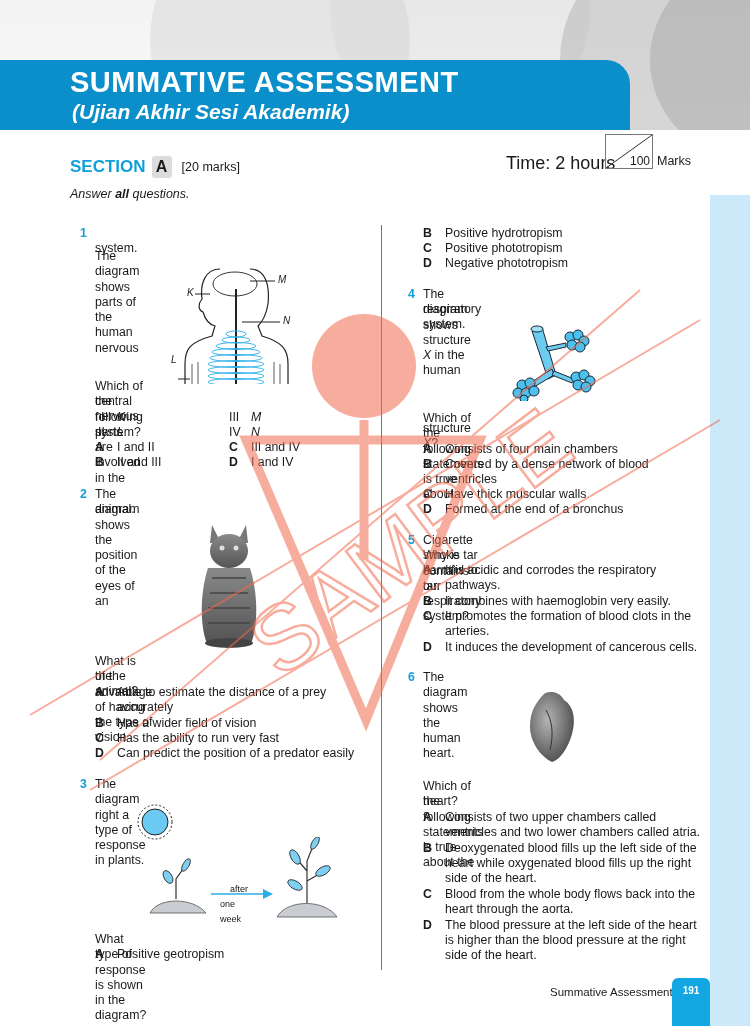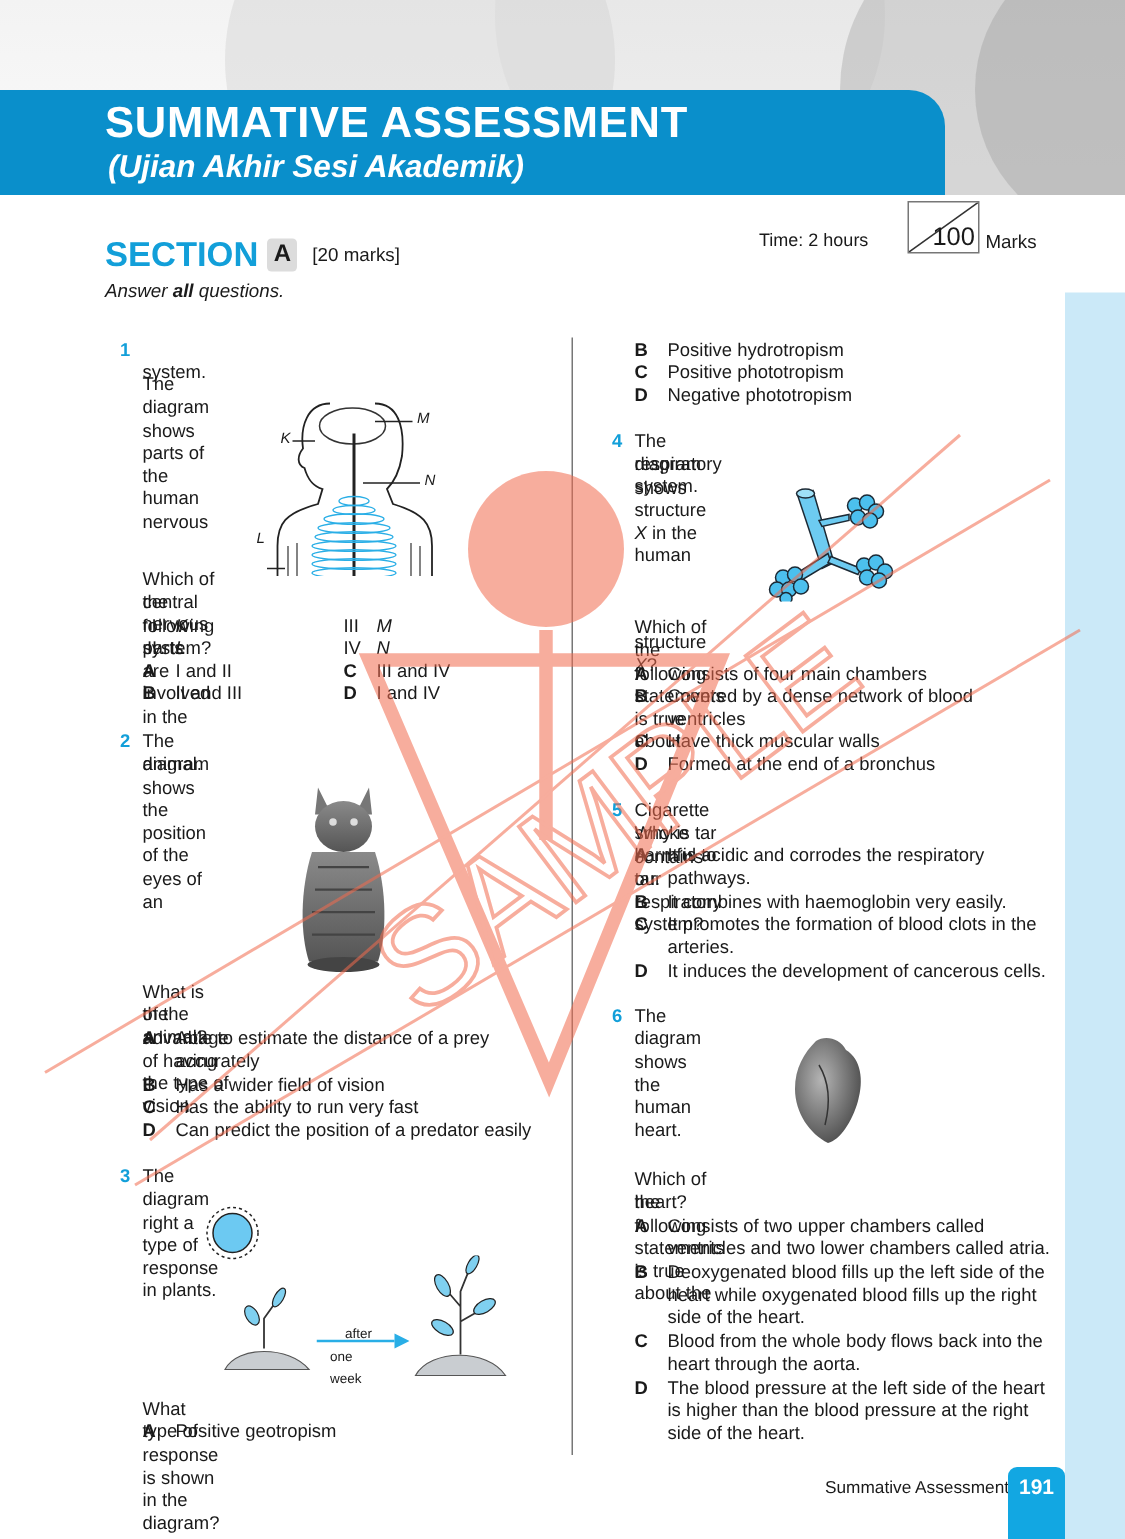--- a/index.html
+++ b/index.html
@@ -7,42 +7,42 @@
          font-family:"Liberation Sans", sans-serif; color:#1a1a1a; }
   .bg-top { position:absolute; left:0; top:0; width:750px; height:130px; overflow:hidden;
             background:linear-gradient(180deg,#f3f3f3 0%,#fafafa 100%); }
   .bg-top .c { position:absolute; border-radius:50%; }
   .side-strip { position:absolute; left:710px; top:195px; width:40px; height:831px; background:#cbe9f8; }
   .banner { position:absolute; left:0; top:60px; width:630px; height:70px; background:#0a8fcb;
             border-top-right-radius:24px; }
   .banner-title { position:absolute; left:70px; top:66px; color:#fff; font-weight:bold; font-size:29px; letter-spacing:0.5px; }
   .banner-sub { position:absolute; left:72px; top:100px; color:#fff; font-weight:bold; font-style:italic; font-size:21px;text-align:right; }
   .section { position:absolute; left:70px; top:156px; display:flex; align-items:center; gap:6px; }
-  .section-word { color:#129fd9; font-weight:bold; font-size:23px; }
+  .section-word { color:#129fd9; font-weight:bold; font-size:17px; }
   .section-letter { display:inline-block; width:20px; height:22px; background:#dcdcdc; border-radius:3px;
                     text-align:center; line-height:22px; font-weight:bold; font-size:16px; }
   .section-marks { font-size:12.5px; margin-left:4px; }
-  .time { position:absolute; left:506px; top:153px; font-size:12px; }
+  .time { position:absolute; left:506px; top:153px; font-size:18px; }
   .markbox { position:absolute; left:605px; top:134px; width:46px; height:33px; border:1px solid #777; }
   .markbox svg { position:absolute; left:0; top:0; }
-  .markbox .num { position:absolute; right:2px; bottom:0px; font-size:17px; }
+  .markbox .num { position:absolute; right:2px; bottom:0px; font-size:12px; }
   .marks-lbl { position:absolute; left:657px; top:154px; font-size:12.5px; }
   .instr { position:absolute; left:70px; top:187px; font-size:12.5px; font-style:italic; }
   .divider { position:absolute; left:381px; top:225px; width:1px; height:745px; background:#777; }
   .col { position:absolute; font-size:12.3px; line-height:15.3px; }
   .q { position:absolute; }
   .qnum { position:absolute; left:0; color:#129fd9; font-weight:bold; }
   .qtext { position:absolute; left:15px; }
   .opt { position:absolute; left:15px; }
   .opt .l { position:absolute; left:0; font-weight:bold; }
   .opt .t { position:absolute; left:22px; white-space:nowrap; }
   .fig { position:absolute; }
   .footer-text { position:absolute; left:550px; top:986px; font-size:11.5px; }
   .page-tab { position:absolute; left:672px; top:978px; width:38px; height:48px; background:#12a7e2;
-              border-top-left-radius:6px; border-top-right-radius:6px; color:#fff; font-size:14px; font-weight:bold;
+              border-top-left-radius:6px; border-top-right-radius:6px; color:#fff; font-size:10px; font-weight:bold;
               text-align:center; line-height:26px; }
   .watermark { position:absolute; left:0; top:0; width:750px; height:1026px; pointer-events:none; }
 </style>
 </head>
 <body>
 
 <div class="bg-top">
   <div class="c" style="left:150px;top:-90px;width:260px;height:260px;background:rgba(200,200,200,0.35);"></div>
   <div class="c" style="left:330px;top:-120px;width:260px;height:260px;background:rgba(210,210,210,0.3);"></div>
   <div class="c" style="left:560px;top:-60px;width:240px;height:240px;background:rgba(170,170,170,0.45);"></div>

